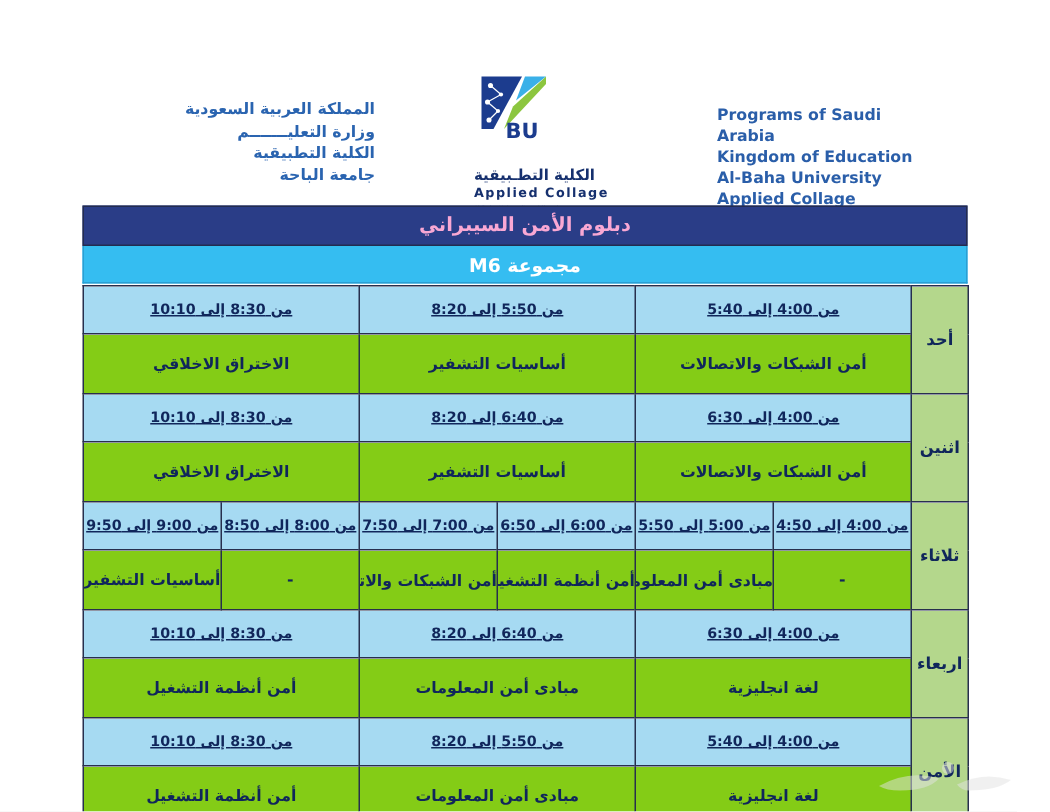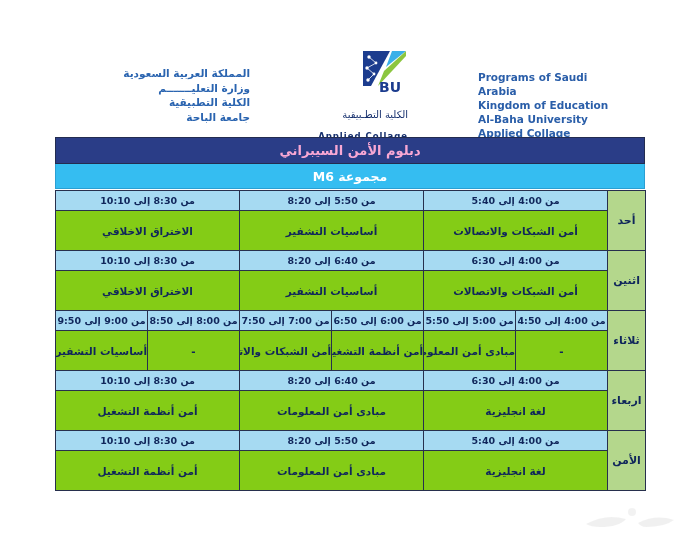--- a/index.html
+++ b/index.html
@@ -18,23 +18,23 @@
     text-align:right; direction:rtl;
     color:#2a64b0; font-weight:bold; font-size:10.5px; line-height:14.5px;
   }
   .hdr-en {
     position:absolute; left:478px; top:70px; width:150px;
     text-align:left;
     color:#2a5ea9; font-weight:bold; font-size:10.5px; line-height:14px;
   }
   .logo {
     position:absolute; left:316px; top:50px; width:92px;
-    display:flex; flex-direction:column; align-items:flex-end;gap:10px;
-  }
-  .logo-name-ar { color:#16306e; font-weight:normal; font-size:10px; margin-top:1px; direction:rtl; }
+    display:flex; flex-direction:column; align-items:flex-start;
+  }
+  .logo-name-ar { color:#16306e; font-weight:bold; font-size:10px; margin-top:14px; direction:rtl; }
   .logo-name-en { color:#16306e; font-weight:bold; font-size:8.5px; letter-spacing:1px; margin-top:1px; }
   .logo-sub { color:#51639b; font-size:4px; line-height:5.5px; margin-top:2px; text-align:center; opacity:.85; }
   .logo-sub .rule { border-top:.5px solid #9aa7c6; margin:1px 0; }
   
   .banner-title {
     position:absolute; left:55px; top:137px; width:590px; height:27px;
     background:#2a3d87; color:#f9a8d4; font-weight:bold; font-size:13px;
     display:flex; align-items:center; justify-content:center; direction:rtl;
     border:1.5px solid #232c50;
   }
@@ -50,21 +50,21 @@
     width:590px; border-collapse:collapse; direction:rtl;
     table-layout:fixed;
   }
   table.sched td {
     border:1.6px solid #272f4d;
     text-align:center; vertical-align:middle;
     font-weight:bold; color:#10265b;
     overflow:hidden; white-space:nowrap;
   }
   td.day-cell  { background:#b4d78c; font-size:11px; width:38px; }
-  td.time-cell { background:#a6daf2; font-size:9.5px; height:20px; }
+  td.time-cell { background:#a6daf2; font-size:9.5px; height:32px;text-decoration:underline; }
   td.course-cell { background:#84cc16; font-size:10.5px; height:40px; }
   
   .watermark { position:absolute; right:22px; bottom:10px; opacity:.5; }
 </style>
 </head>
 <body>
 
 <div class="page">
 
   <div class="hdr-ar">

